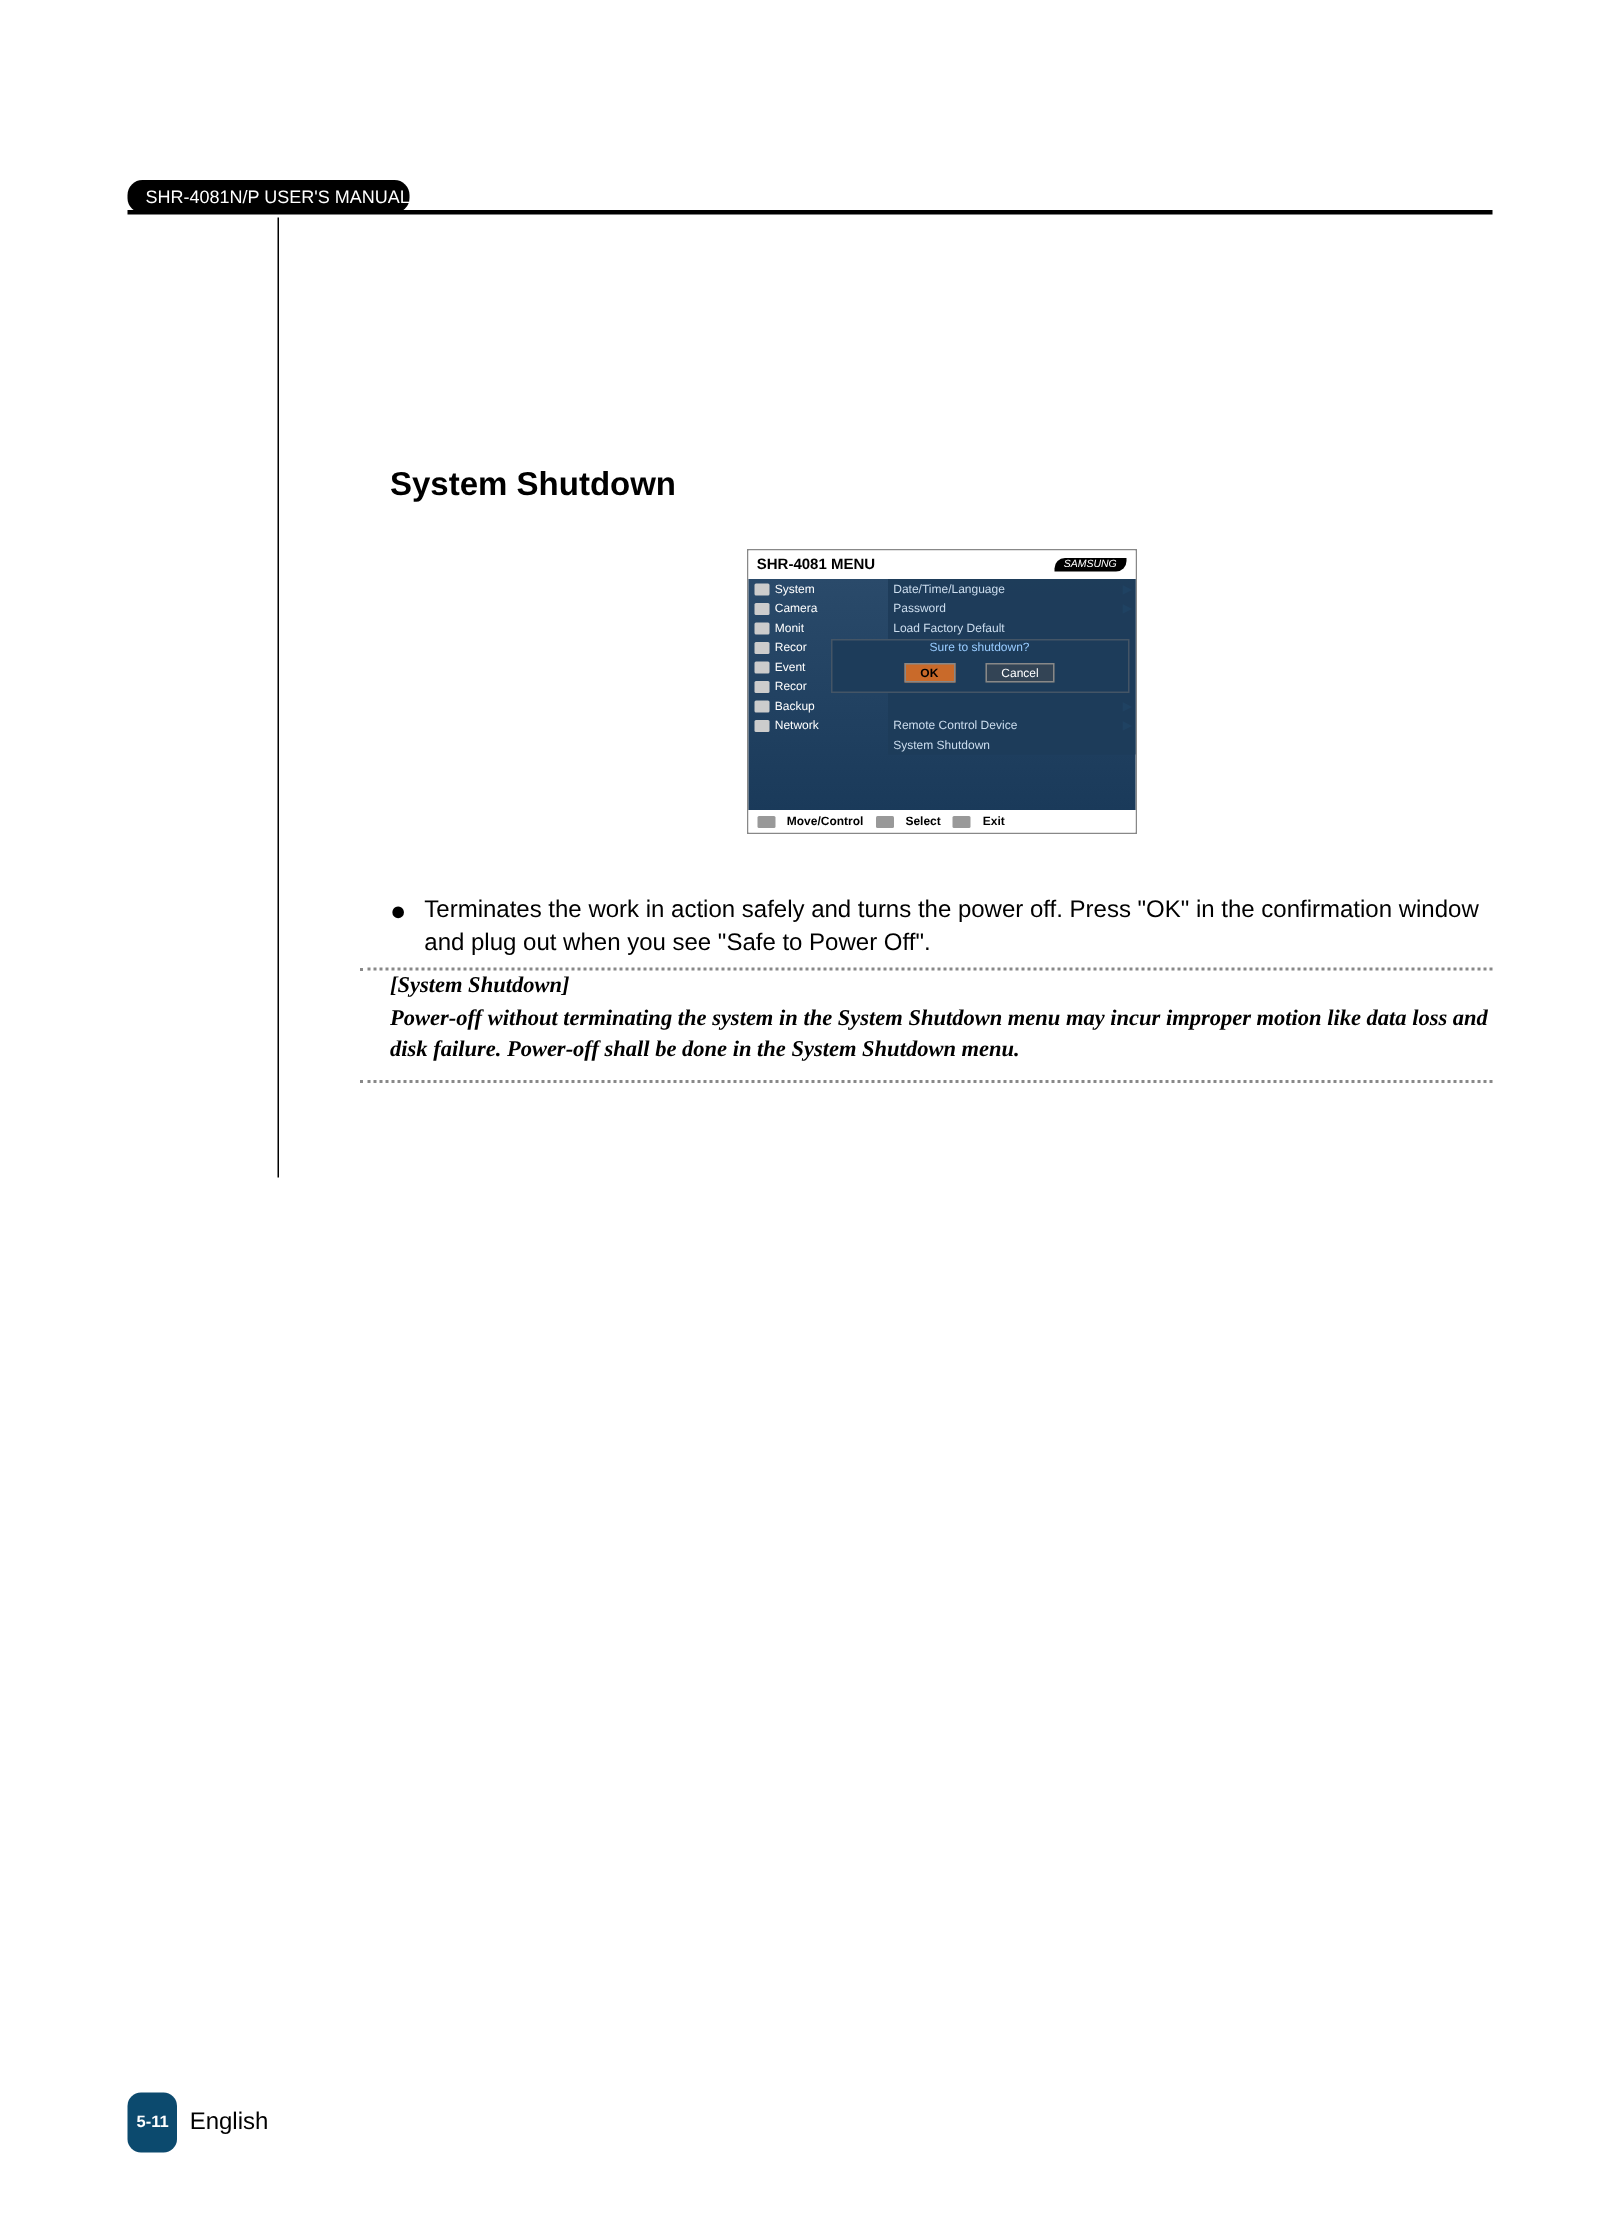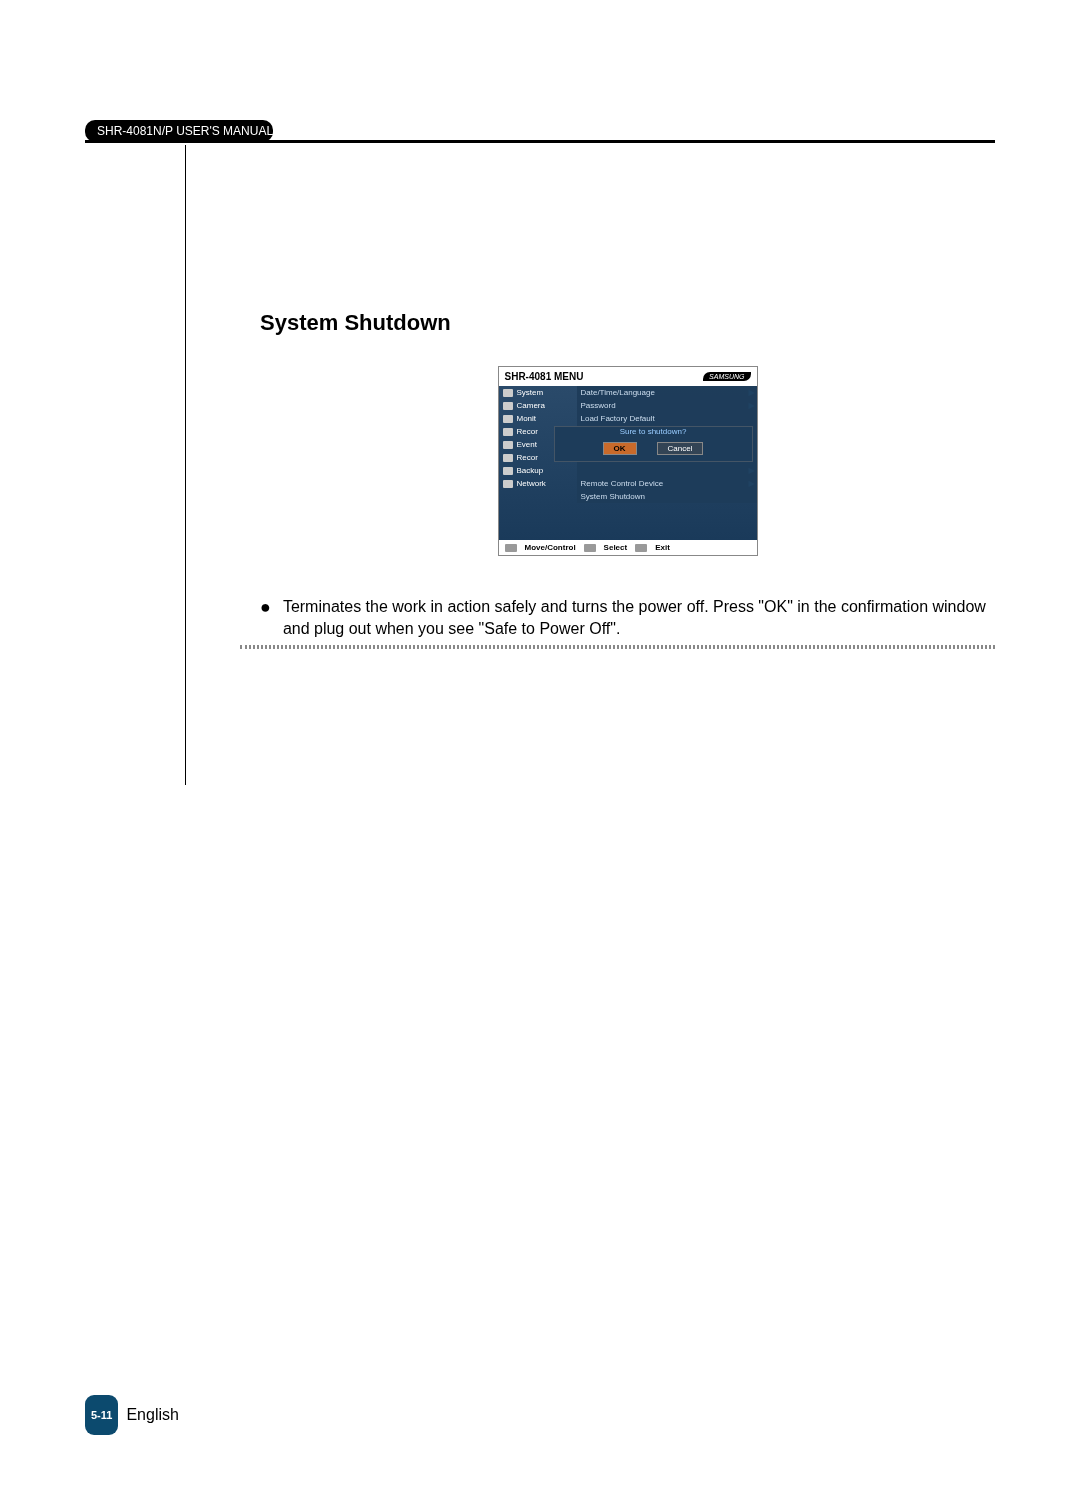--- a/index.html
+++ b/index.html
@@ -96,21 +96,21 @@
   .menu-label { flex: 1; }
   .menu-arrow {
     width: 10px;
     text-align: center;
     color: #4af;
     font-size: 8px;
   }
   .submenu {
     position: absolute;
     top: 0;
-    left: 78px;
+    left: 93px;
     right: 0;
     background: rgba(30,60,90,0.95);
     font-size: 8px;
   }
   .submenu-row {
     padding: 2px 4px;
     color: #cde;
   }
   .dialog {
     position: absolute;
@@ -310,19 +310,23 @@
   </div>
 
   <div class="bullet-row">
     <span class="bullet-dot">●</span>
     <span>Terminates the work in action safely and turns the power off. Press "OK" in the confirmation window and plug out when you see "Safe to Power Off".</span>
   </div>
 </div>
 
 <div class="caution-zone">
   <hr class="dotline">
+  <div class="caution-body">
+    <div class="caution-subhead">[System Shutdown]</div>
+    <div>Power-off without terminating the system in the System Shutdown menu may incur improper motion like data loss and disk failure. Power-off shall be done in the System Shutdown menu.</div>
+  </div>
   <hr class="dotline">
 </div>
 
 <div class="page-footer">
   <span class="page-badge">5-11</span>
   <span class="page-lang">English</span>
 </div>
 
 </body></html>

